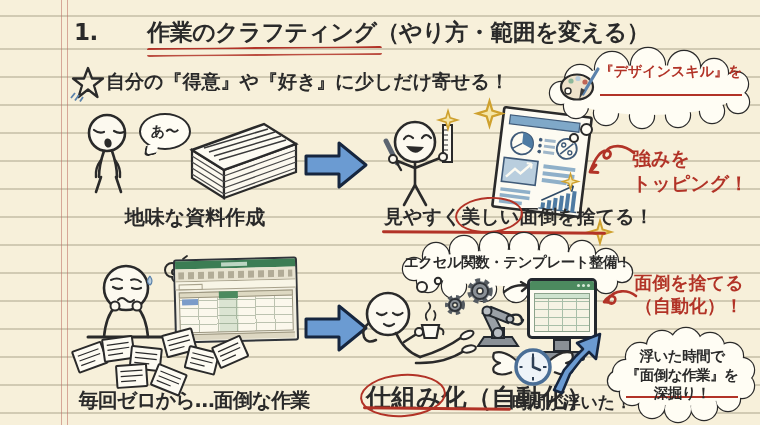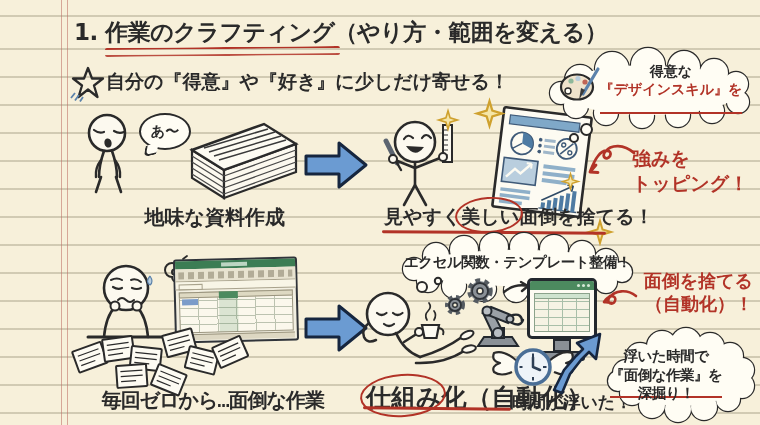--- a/index.html
+++ b/index.html
@@ -9,22 +9,22 @@
   html,body{margin:0;padding:0;background:#ddd;}
   .stage{position:relative;width:760px;height:425px;background:var(--paper);
     overflow:hidden;font-family:"DejaVu Sans",sans-serif;color:var(--ink);}
   .rules{position:absolute;inset:0;
     background-image:repeating-linear-gradient(to bottom,transparent 0 26.5px,rgba(128,122,96,.32) 26.5px 28px);
     background-position:0 22px;}
   .margin{position:absolute;left:61px;top:0;bottom:0;width:5px;
     border-left:1.5px solid rgba(188,108,98,.55);border-right:1.5px solid rgba(188,108,98,.55);}
   .t{position:absolute;font-weight:bold;color:var(--ink);white-space:nowrap;}
   .red{color:var(--red);}
-  .ctr{text-align:right;font-family:Liberation Mono, monospace;}
-  .dblun{position:relative;display:inline-block;}
+  .ctr{text-align:center;}
+  .dblun{position:relative;display:inline-block;margin-left:42px;}
   .dblun::after{content:"";position:absolute;left:0;right:-6px;bottom:-8px;height:5px;
     border-top:2.6px solid var(--red);border-bottom:2px solid rgba(178,51,39,.85);
     transform:rotate(-.5deg);border-radius:2px;}
   .circled{position:relative;display:inline-block;}
   .circled::after{content:"";position:absolute;left:-6px;right:-4px;top:-7px;bottom:-3px;
     border:2.6px solid var(--red);border-radius:50%;transform:rotate(-4deg);}
   .redline{position:absolute;height:2.6px;background:var(--red);border-radius:2px;}
   .runder{border-bottom:2.4px solid var(--red);padding-bottom:13px;}
   .bubble{position:absolute;background:#fffdf4;border:2.4px solid var(--ink);
     border-radius:50%;display:flex;align-items:center;justify-content:center;}
@@ -225,21 +225,20 @@
   <svg style="left:558px;top:64px;" width="44" height="42" viewBox="0 0 44 42">
     <ellipse cx="19" cy="23" rx="16" ry="12.5" fill="#efe3cc" stroke="#2a2a2a" stroke-width="2.2"></ellipse>
     <circle cx="10" cy="27" r="3" fill="#fffdf4" stroke="#2a2a2a" stroke-width="1.4"></circle>
     <circle cx="13" cy="17" r="2.6" fill="#8fb89a"></circle>
       <circle cx="20" cy="14.5" r="2.6" fill="#b9cede"></circle>
       <circle cx="27" cy="18" r="2.6" fill="#c06555"></circle>
     <path d="M25 30 L40 5" stroke="#5b82ab" stroke-width="3.2" stroke-linecap="round"></path>
     <path d="M21 36 L27 26 L23 24 Z" fill="#3a3a3a"></path>
   </svg>
   <div class="cloudtxt" style="left:592px;top:63px;width:158px;font-size:14px;">
-    <div>得意な</div>
     <div class="red runder" style="display:inline-block;">『デザインスキル』を</div>
   </div>
 
   <svg style="left:86px;top:256px;" width="105" height="88" viewBox="0 0 105 88">
     <path d="M2 81 L103 81" stroke="#2a2a2a" stroke-width="3" stroke-linecap="round"></path>
     <circle cx="40" cy="32" r="22" fill="#fcf9ef" stroke="#2a2a2a" stroke-width="2.6"></circle>
     <path d="M25 24 q6 -3 11 0 M45 24 q5 -2 10 2" fill="none" stroke="#2a2a2a" stroke-width="2" stroke-linecap="round"></path>
     <path d="M27 31 q5 3 9 1 M46 32 q5 2 9 0" fill="none" stroke="#2a2a2a" stroke-width="2.2" stroke-linecap="round"></path>
     <path d="M32 44 q4 -4 8 0 q4 4 8 0" fill="none" stroke="#2a2a2a" stroke-width="2" stroke-linecap="round"></path>
     <path d="M64 20 q4 6 0 9 q-5 -3 0 -9" fill="#b9cede" stroke="#5b82ab" stroke-width="1.2"></path>
@@ -291,21 +290,21 @@
       <g transform="translate(95,32) rotate(22)">
           <rect width="30" height="22" rx="1" fill="#fdfbf2"></rect>
           <path d="M4 6 H26 M4 11 H26 M4 16 H19" stroke-width="1.2"></path>
         </g>
       <g transform="translate(148,16) rotate(-24)">
           <rect width="30" height="22" rx="1" fill="#fdfbf2"></rect>
           <path d="M4 6 H26 M4 11 H26 M4 16 H19" stroke-width="1.2"></path>
         </g>
     </g>
   </svg>
-  <div class="t ctr" style="left:84px;top:387px;width:240px;font-size:20px;letter-spacing:-1px;">毎回ゼロから…面倒な作業</div>
+  <div class="t ctr" style="left:74px;top:387px;width:240px;font-size:20px;letter-spacing:-1px;">毎回ゼロから…面倒な作業</div>
 
   <svg style="left:303px;top:302px;" width="66" height="52" viewBox="0 0 66 52">
     <polygon points="3,17 36,17 36,4 63,26 36,48 36,35 3,35" fill="#6b9bd2" stroke="#16263f" stroke-width="3" stroke-linejoin="round"></polygon>
   </svg>
 
   <svg style="left:396px;top:239px;" width="242" height="58" viewBox="0 0 242 58">
     <g stroke="#2a2a2a" stroke-width="2.4" fill="#fffdf4">
       <circle cx="18" cy="30" r="11"></circle>
         <circle cx="40" cy="17" r="13"></circle>
         <circle cx="68" cy="11" r="14"></circle>
@@ -449,18 +448,18 @@
         <circle cx="136" cy="53" r="12"></circle>
         <circle cx="122" cy="66" r="12"></circle>
       <circle cx="98" cy="74" r="13"></circle>
         <circle cx="72" cy="76" r="13"></circle>
         <circle cx="46" cy="72" r="13"></circle>
       <circle cx="26" cy="60" r="12"></circle>
         <circle cx="12" cy="48" r="10"></circle>
       <ellipse cx="75" cy="43" rx="62" ry="30"></ellipse>
     </g>
   </svg>
-  <div class="cloudtxt" style="left:596px;top:347px;width:140px;font-size:14.5px;letter-spacing:-0.5px;">
+  <div class="cloudtxt" style="left:612px;top:347px;width:140px;font-size:14.5px;letter-spacing:-0.5px;">
     <div>浮いた時間で</div>
     <div><span class="runder">『面倒な作業』を</span></div>
     <div>深掘り！</div>
   </div>
 </div>
 
 </body></html>

